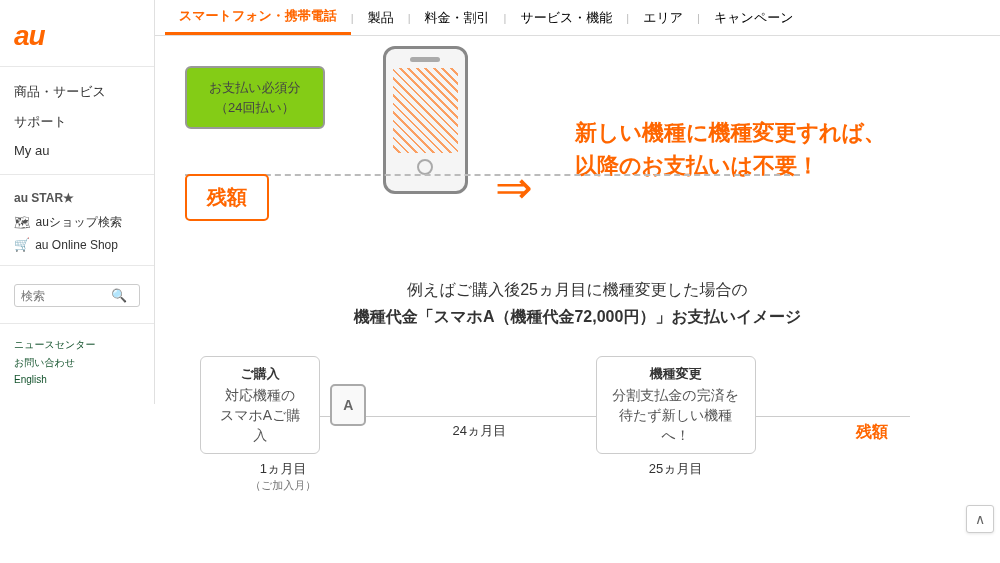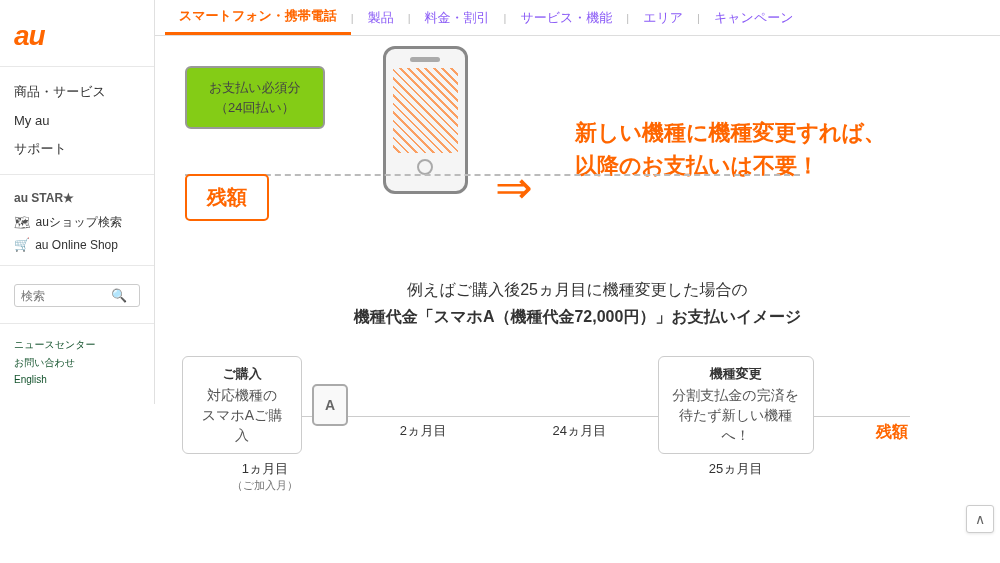--- a/index.html
+++ b/index.html
@@ -115,21 +115,21 @@
       display: flex;
       align-items: stretch;
       height: 36px;
       padding: 0 10px;
     }
     .top-nav-item {
       display: flex;
       align-items: center;
       padding: 0 14px;
       font-size: 13px;
-      color: #8b5cf6;
+      color: #000000;
       cursor: pointer;
       position: relative;
       white-space: nowrap;
     }
     .top-nav-item.active {
       color: #ff6600;
       border-bottom: 3px solid #ff6600;
       font-weight: bold;
     }
     .top-nav-divider {
@@ -387,22 +387,22 @@
 </head>
 <body>
 
 <div class="sidebar">
   <div class="sidebar-logo">
     <span class="au-logo">au</span>
   </div>
 
   <nav class="sidebar-nav">
     <a class="sidebar-nav-item">商品・サービス</a>
+    <a class="sidebar-nav-item">サポート</a>
     <a class="sidebar-nav-item">My au</a>
-    <a class="sidebar-nav-item">サポート</a>
   </nav>
 
   <div class="sidebar-star">
     <div class="au-star-label">
       <span>au STAR★</span>
     </div>
     <div class="sidebar-link">
       <span class="link-icon">🗺</span>
       <span>auショップ検索</span>
     </div>
@@ -496,26 +496,20 @@
               </div>
             </div>
             <div class="phone-mini">A</div>
           </div>
           <div class="timeline-label">
             <div>1ヵ月目</div>
             <div class="timeline-label-sub">（ご加入月）</div>
           </div>
         </div>
 
-        <div class="timeline-item">
-          <div style="height: 60px;"></div>
-          <div class="timeline-label">
-            <div>2ヵ月目</div>
-          </div>
-        </div>
 
         <div class="timeline-item">
           <div style="height: 60px;"></div>
           <div class="timeline-label">
             <div>24ヵ月目</div>
           </div>
         </div>
 
         <div class="timeline-item">
           <div class="timeline-box">

